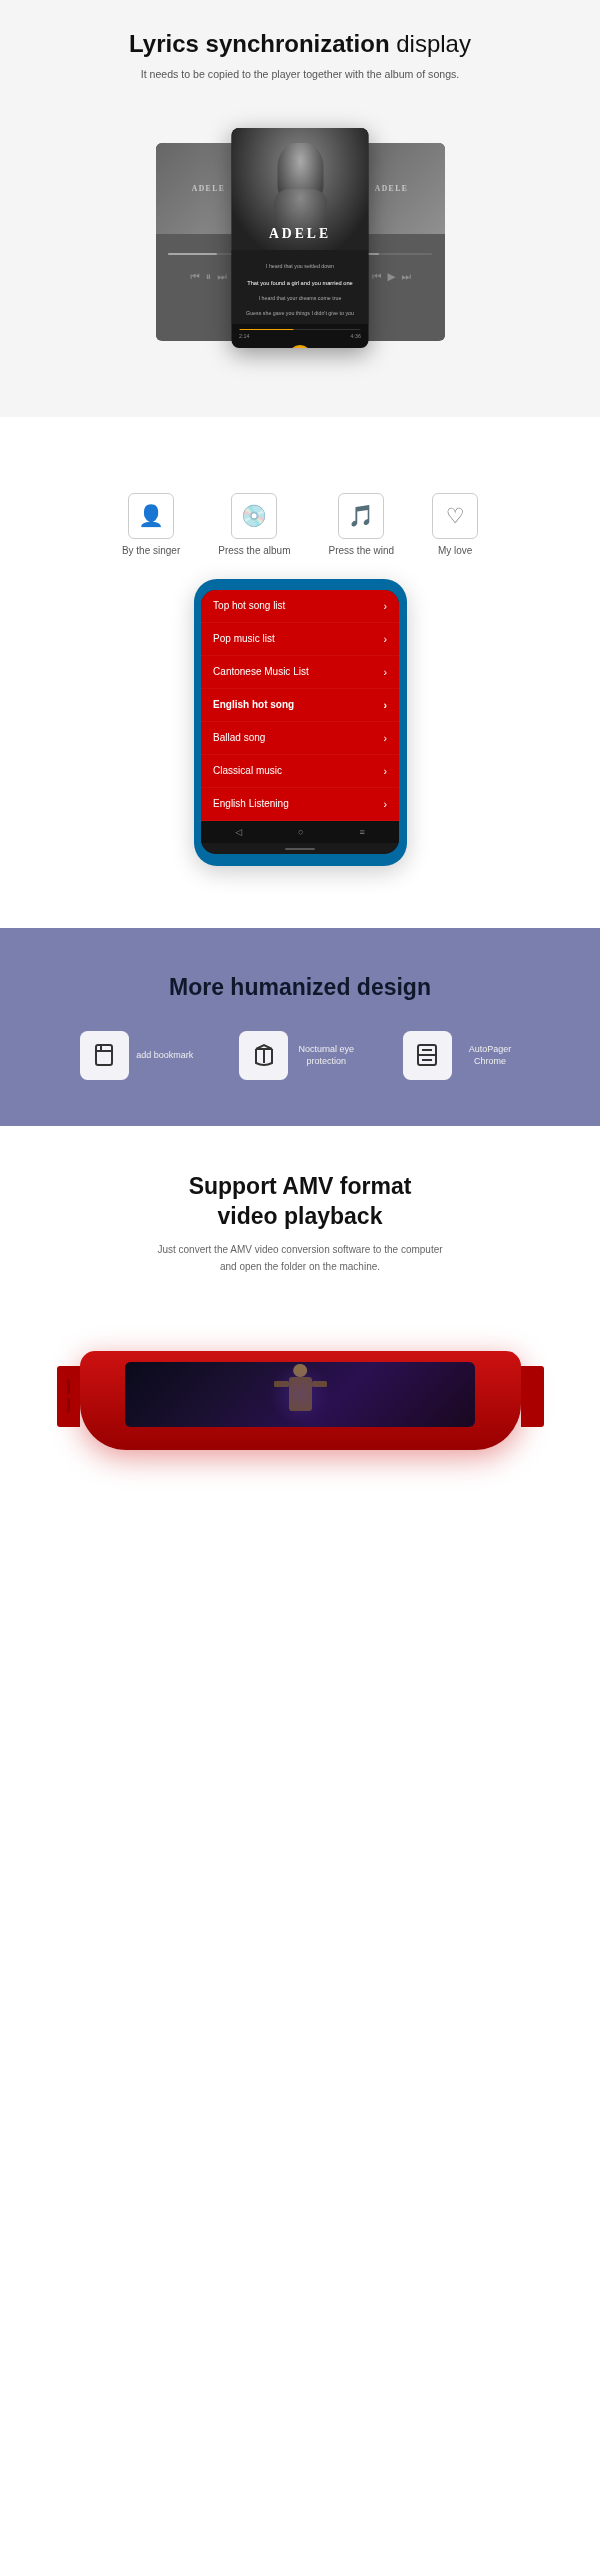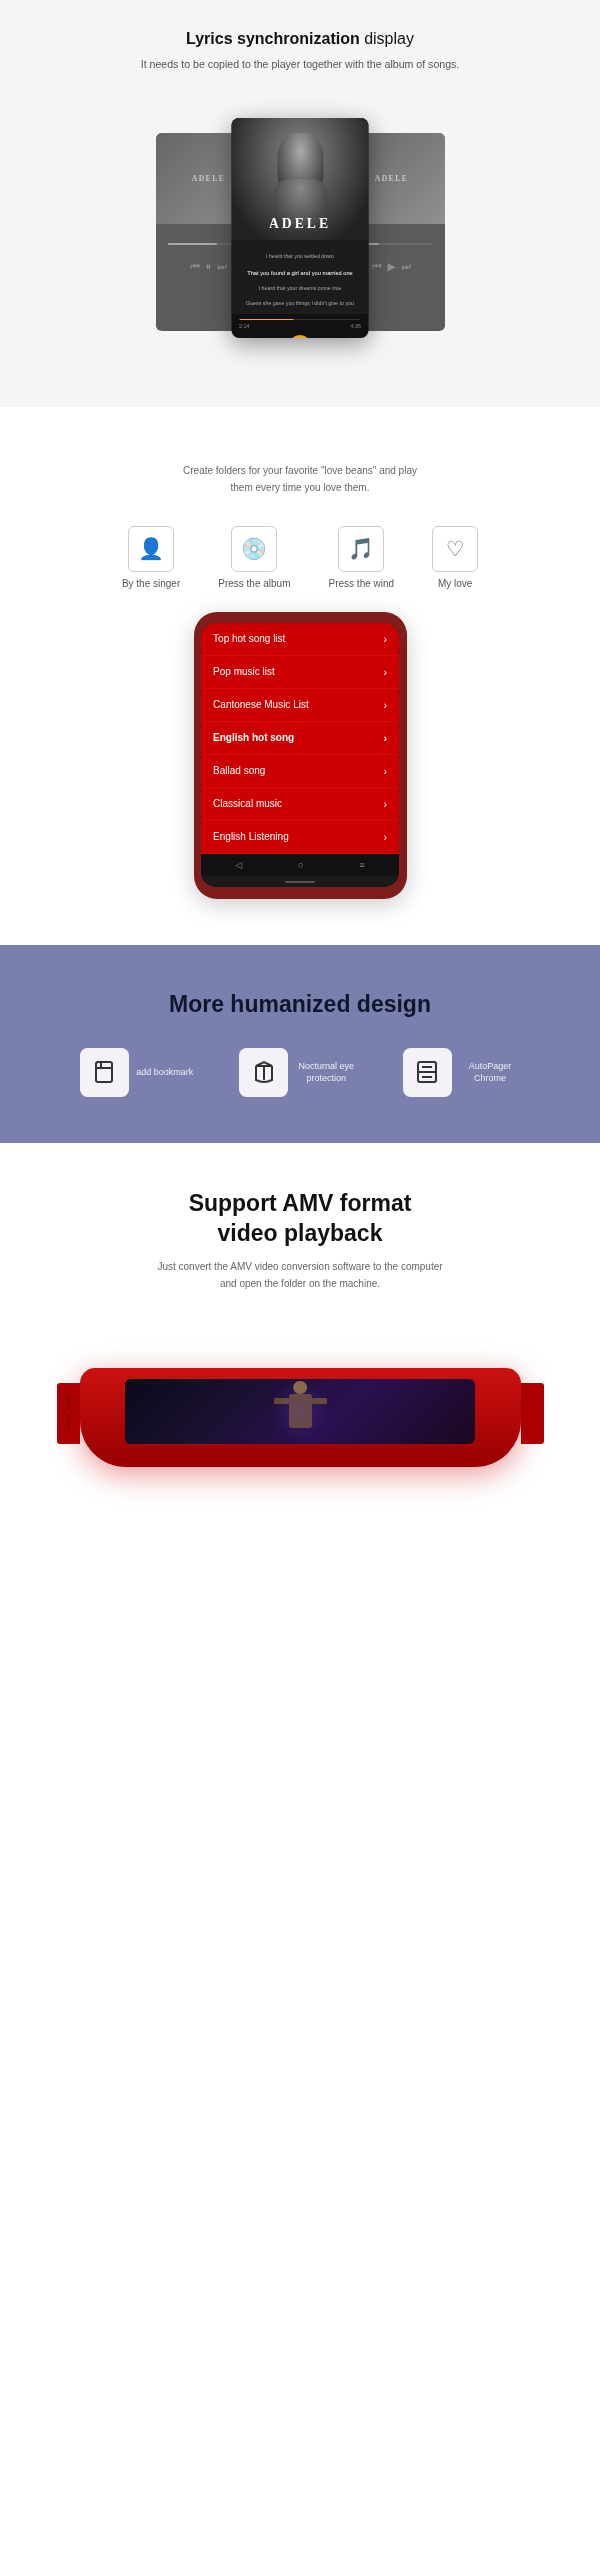--- a/index.html
+++ b/index.html
@@ -10,21 +10,21 @@
       overflow-x: hidden;
     }
 
     
     .section-lyrics {
       background: #f5f5f5;
       text-align: center;
       padding: 30px 15px 46px;
     }
     .section-lyrics h1 {
-      font-size: 16px;
+      font-size: 24px;
       font-weight: 900;
       color: #111;
     }
     .section-lyrics h1 span {
       font-weight: 300;
     }
     .section-lyrics p {
       font-size: 10.6px;
       color: #555;
       margin-top: 7.6px;
@@ -205,22 +205,22 @@
       font-size: 21px;
     }
     .folder-icon-label {
       font-size: 10px;
       color: #555;
     }
 
     
     .phone-mock {
       width: 213px;
-      margin: 0 auto;
-      background: #7f1d1d;
+      margin: 16px auto;
+      background: #0369a1;
       border-radius: 23px;
       padding: 11.4px 7.6px;
       box-shadow: 0 6px 23px rgba(0,0,0,0.2);
       position: relative;
     }
     .phone-screen {
       background: #1a1a1a;
       border-radius: 15px;
       overflow: hidden;
     }
@@ -478,21 +478,20 @@
           <span style="color:#666; font-size:10.6px;">⏮</span>
           <span style="color:#666; font-size:10.6px;">▶</span>
           <span style="color:#666; font-size:10.6px;">⏭</span>
         </div>
       </div>
     </div>
   </div>
 </div>
 
 <div class="section-folder">
-  <p>Create folders for your favorite "love beans" and play<br>them every time you love them.</p>
 
   <div class="folder-icons">
     <div class="folder-icon-item">
       <div class="folder-icon-box">
         <span>👤</span>
       </div>
       <span class="folder-icon-label">By the singer</span>
     </div>
     <div class="folder-icon-item">
       <div class="folder-icon-box">

